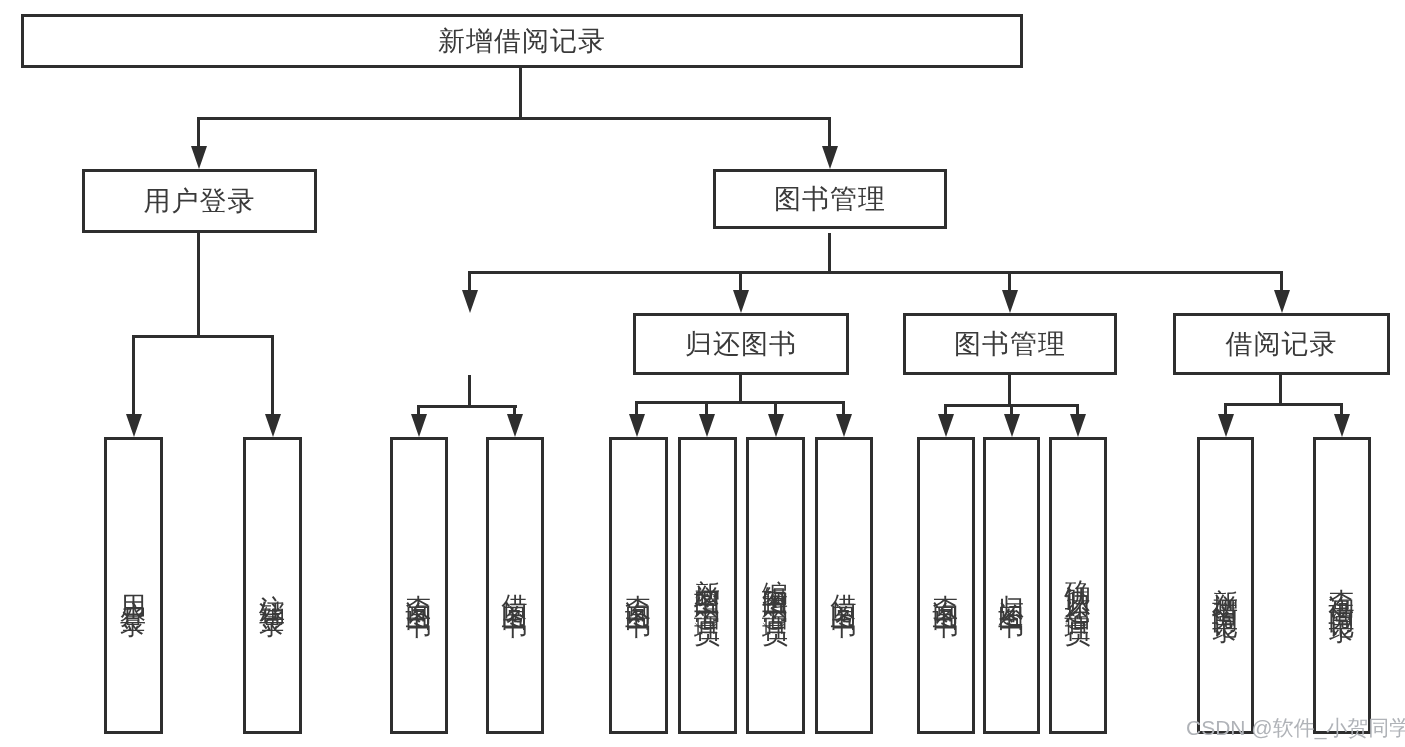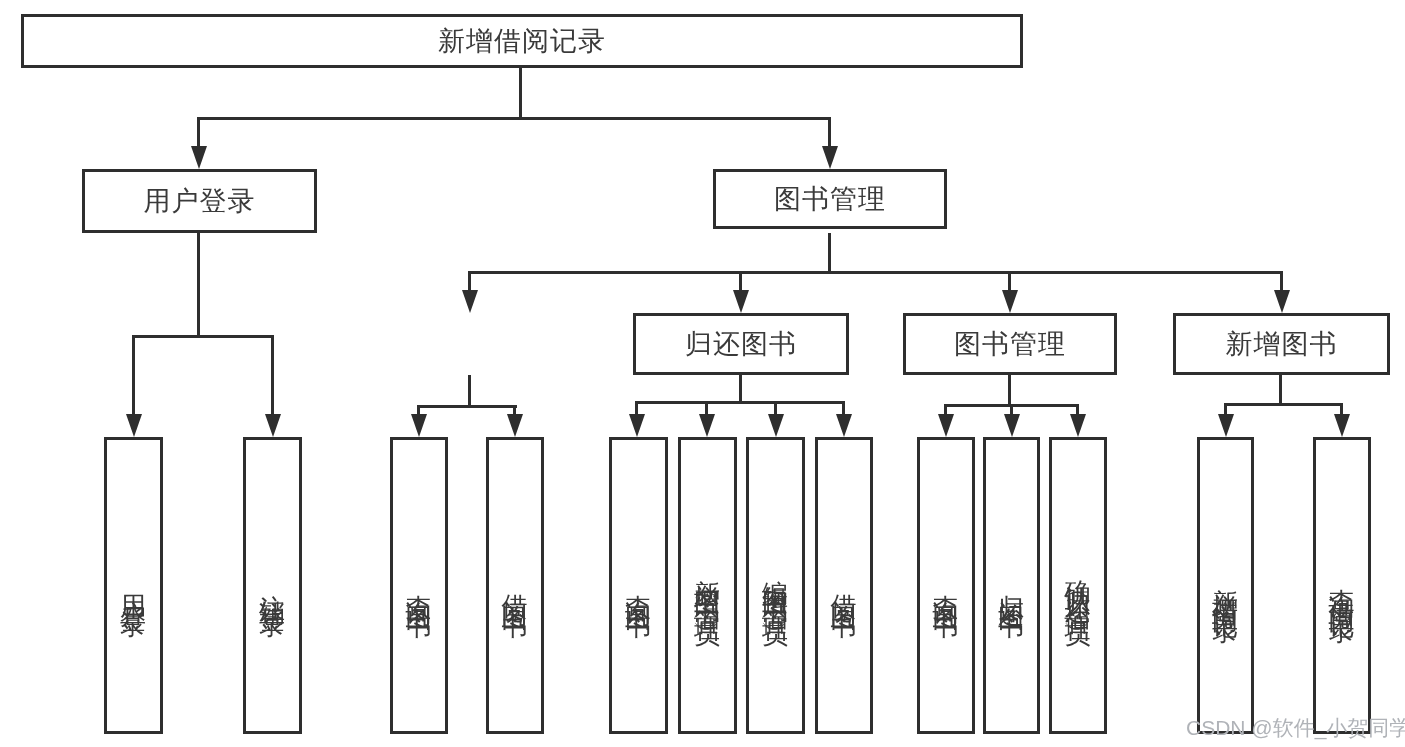--- a/index.html
+++ b/index.html
@@ -85,21 +85,21 @@
   <div class="arr" style="left:462px;top:290px;"></div>
   <div class="lv" style="left:739px;top:273px;height:20px;"></div>
   <div class="arr" style="left:733px;top:290px;"></div>
   <div class="lv" style="left:1008px;top:273px;height:20px;"></div>
   <div class="arr" style="left:1002px;top:290px;"></div>
   <div class="lv" style="left:1280px;top:273px;height:20px;"></div>
   <div class="arr" style="left:1274px;top:290px;"></div>
 
   <div id="n-book-borrow" class="hbox">归还图书</div>
   <div id="n-current-borrow" class="hbox">图书管理</div>
-  <div id="n-borrow-records" class="hbox">新增图书</div>
+  <div id="n-borrow-records" class="hbox">借阅记录</div>
 
   <div class="lv" style="left:468px;top:375px;height:32px;"></div>
   <div class="lh" style="left:417px;top:405px;width:100px;"></div>
   <div class="lv" style="left:417px;top:407px;height:10px;"></div>
   <div class="arr" style="left:411px;top:414px;"></div>
   <div class="lv" style="left:513px;top:407px;height:10px;"></div>
   <div class="arr" style="left:507px;top:414px;"></div>
 
   <div class="lv" style="left:739px;top:375px;height:28px;"></div>
   <div class="lh" style="left:635px;top:401px;width:210px;"></div>

